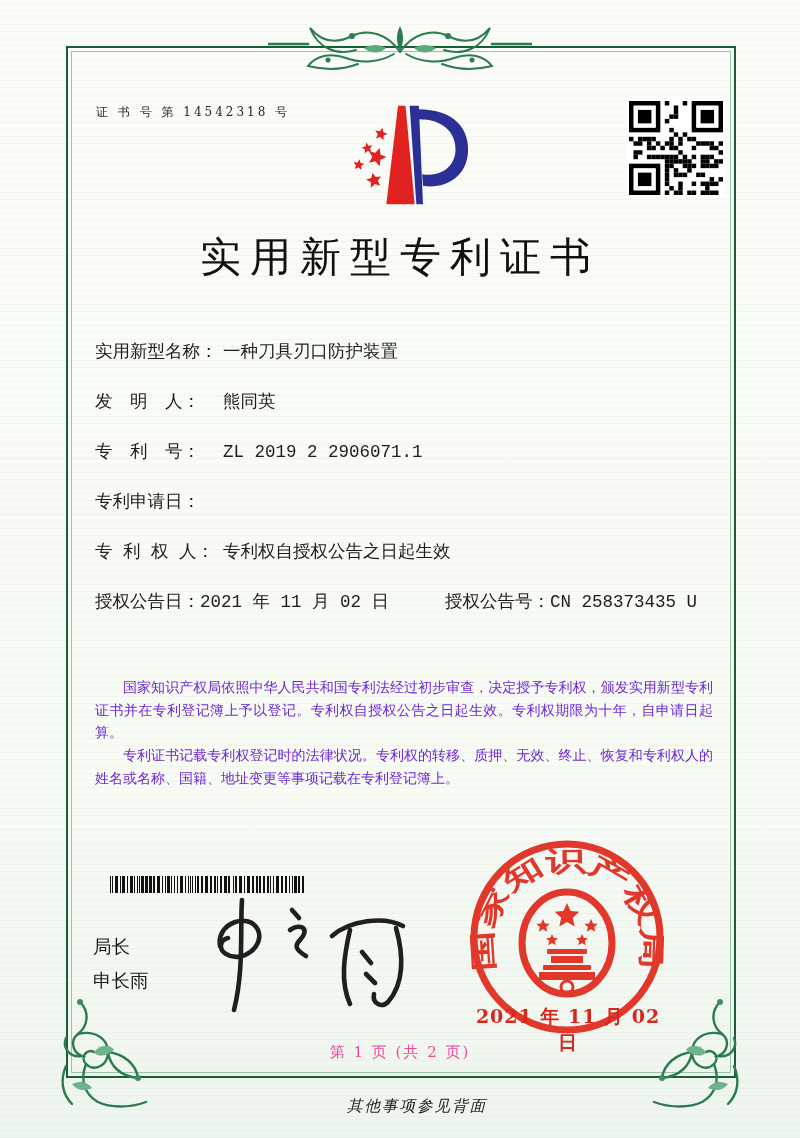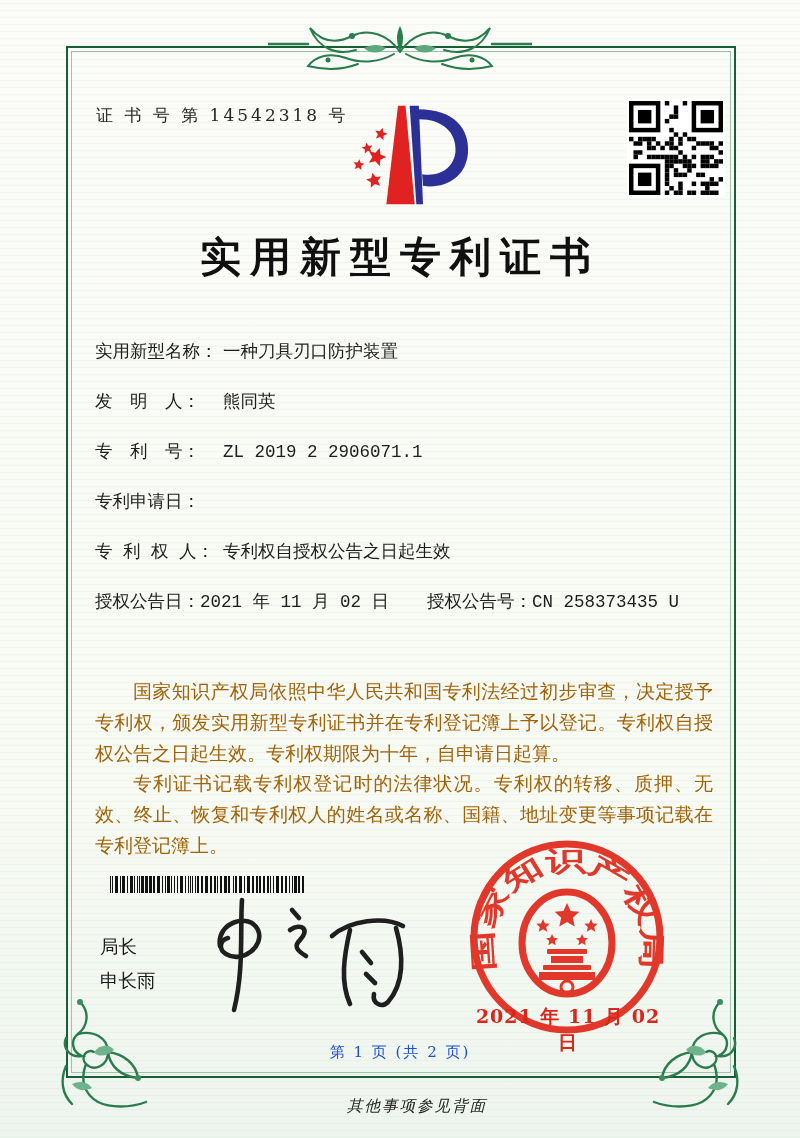--- a/index.html
+++ b/index.html
@@ -13,50 +13,50 @@
   }
   .frame{
     position:absolute;left:66px;top:46px;width:666px;height:1028px;
     border:2px solid #1a5e38;
   }
   .frame::after{
     content:"";position:absolute;left:3px;top:3px;right:3px;bottom:3px;
     border:1px solid #9cc3aa;
   }
   .cert-no{
-    position:absolute;left:96px;top:104px;font-size:17px;letter-spacing:3px;color:#262626;
+    position:absolute;left:96px;top:104px;font-size:12px;letter-spacing:3px;color:#262626;
   }
   .logo{position:absolute;left:338px;top:92px;width:150px;height:126px;}
   .qr{position:absolute;left:627px;top:99px;width:94px;height:94px;background:#fff;padding:2px;}
   .title{
     position:absolute;left:0;top:230px;width:100%;text-align:center;
-    font-size:41px;font-weight:700;letter-spacing:9px;color:#101010;
+    font-size:41px;font-weight:400;letter-spacing:9px;color:#101010;
   }
   .fields{position:absolute;left:95px;top:341px;width:615px;font-size:17.5px;line-height:23px;font-family:Liberation Mono, monospace;}
   .frow{display:flex;margin-bottom:27px;}
   .flabel{flex:0 0 128px;white-space:nowrap;}
   .fvalue{flex:1;}
-  .frow.double{gap:38px;}
+  .frow.double{gap:56px;}
   .frow.double .col{white-space:nowrap;}
   .paras{
     position:absolute;left:95px;top:676px;width:618px;
-    font-size:19px;line-height:1.62;text-align:justify;color:#a16207;
+    font-size:14px;line-height:1.62;text-align:justify;color:#6d28d9;
   }
   .paras p{margin:0;text-indent:2em;}
   .barcode{position:absolute;left:110px;top:876px;width:196px;height:17px;}
-  .director{position:absolute;left:100px;top:930px;font-size:18.5px;line-height:34px;color:#1a1a1a;}
+  .director{position:absolute;left:93px;top:930px;font-size:18.5px;line-height:34px;color:#1a1a1a;}
   .signature{position:absolute;left:198px;top:890px;width:235px;height:130px;}
   .seal{position:absolute;left:467px;top:837px;width:200px;height:200px;opacity:.93;}
   .seal-date{
     position:absolute;left:468px;top:1004px;width:200px;text-align:center;
     color:#d8261a;font-size:19px;font-weight:700;letter-spacing:1px;
   }
   .page-ind{
     position:absolute;left:0;top:1043px;width:100%;text-align:center;
-    font-size:15px;letter-spacing:2px;color:#1d4ed8;
+    font-size:15px;letter-spacing:2px;color:#ec4899;
   }
   .back-note{
     position:absolute;left:8px;top:1096px;width:100%;text-align:center;
     font-size:15.5px;letter-spacing:2px;color:#222;font-style:italic;padding-left:9px;
   }
   .orn-top{position:absolute;left:268px;top:14px;width:264px;height:68px;}
   .orn-bl{position:absolute;left:50px;top:996px;width:104px;height:118px;}
   .orn-br{position:absolute;left:646px;top:996px;width:104px;height:118px;transform:scaleX(-1);}
 </style>
 </head>

